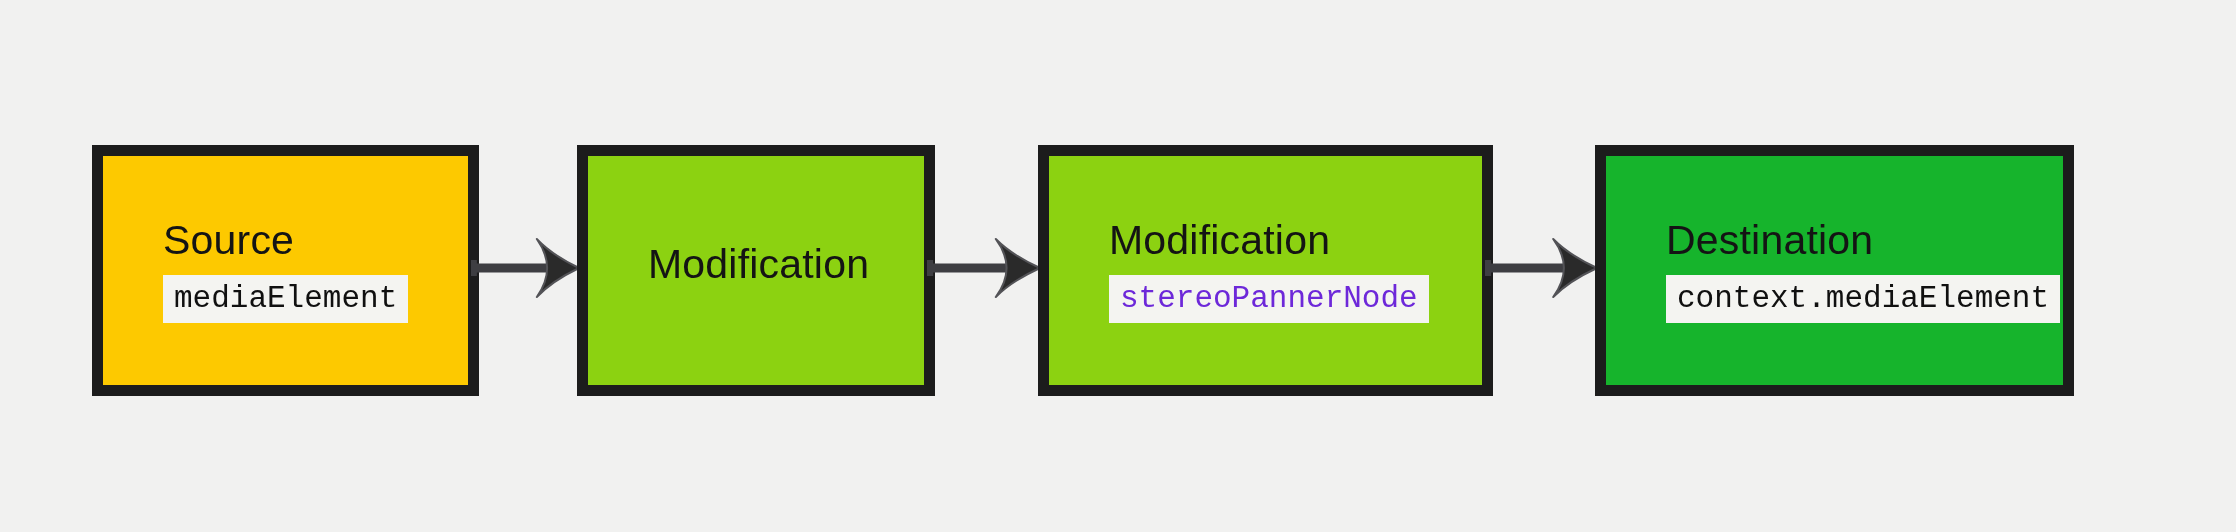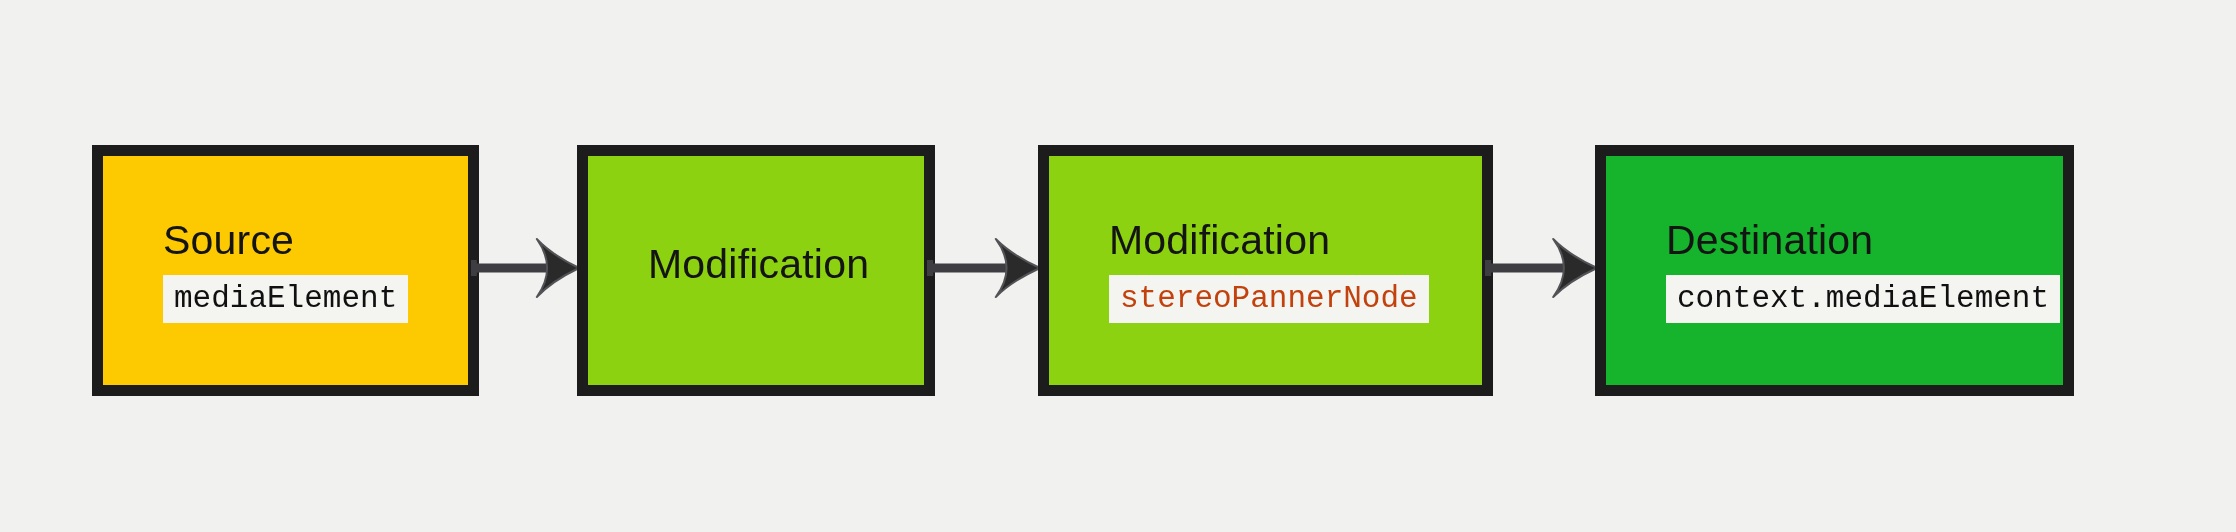--- a/index.html
+++ b/index.html
@@ -85,21 +85,21 @@
   <div class="flow-arrow" id="arrow-2" style="color: rgb(62, 62, 66);">
     <svg viewBox="0 0 112 64" preserveAspectRatio="none" aria-hidden="true">
       <rect x="0" y="24" width="6" height="16" fill="currentColor"></rect>
       <rect x="0" y="27.5" width="78" height="9" fill="currentColor"></rect>
       <path d="M110,32 C92,23.5 77,13.5 67,3 C75,14 77.5,24 77.5,32 C77.5,40 75,50 67,61 C77,50.5 92,40.5 110,32 Z" stroke-width="2" stroke-linejoin="round" style="fill: rgb(42, 42, 42); stroke: rgb(83, 83, 87);"></path>
     </svg>
   </div>
 
   <div class="node" id="node-3" style="background-color: rgb(140, 210, 17); border-color: rgb(28, 28, 28);">
     <div class="node-title" style="color: rgb(20, 20, 20);">Modification</div>
-    <div class="node-code-chip" style="background-color: rgb(244, 244, 241); color: #c2410c;">stereoPannerNode</div>
+    <div class="node-code-chip" style="background-color: rgb(244, 244, 241); color: #6d28d9;">stereoPannerNode</div>
   </div>
 
   <div class="flow-arrow" id="arrow-3" style="color: rgb(62, 62, 66);">
     <svg viewBox="0 0 112 64" preserveAspectRatio="none" aria-hidden="true">
       <rect x="0" y="24" width="6" height="16" fill="currentColor"></rect>
       <rect x="0" y="27.5" width="78" height="9" fill="currentColor"></rect>
       <path d="M110,32 C92,23.5 77,13.5 67,3 C75,14 77.5,24 77.5,32 C77.5,40 75,50 67,61 C77,50.5 92,40.5 110,32 Z" stroke-width="2" stroke-linejoin="round" style="fill: rgb(42, 42, 42); stroke: rgb(83, 83, 87);"></path>
     </svg>
   </div>
 

